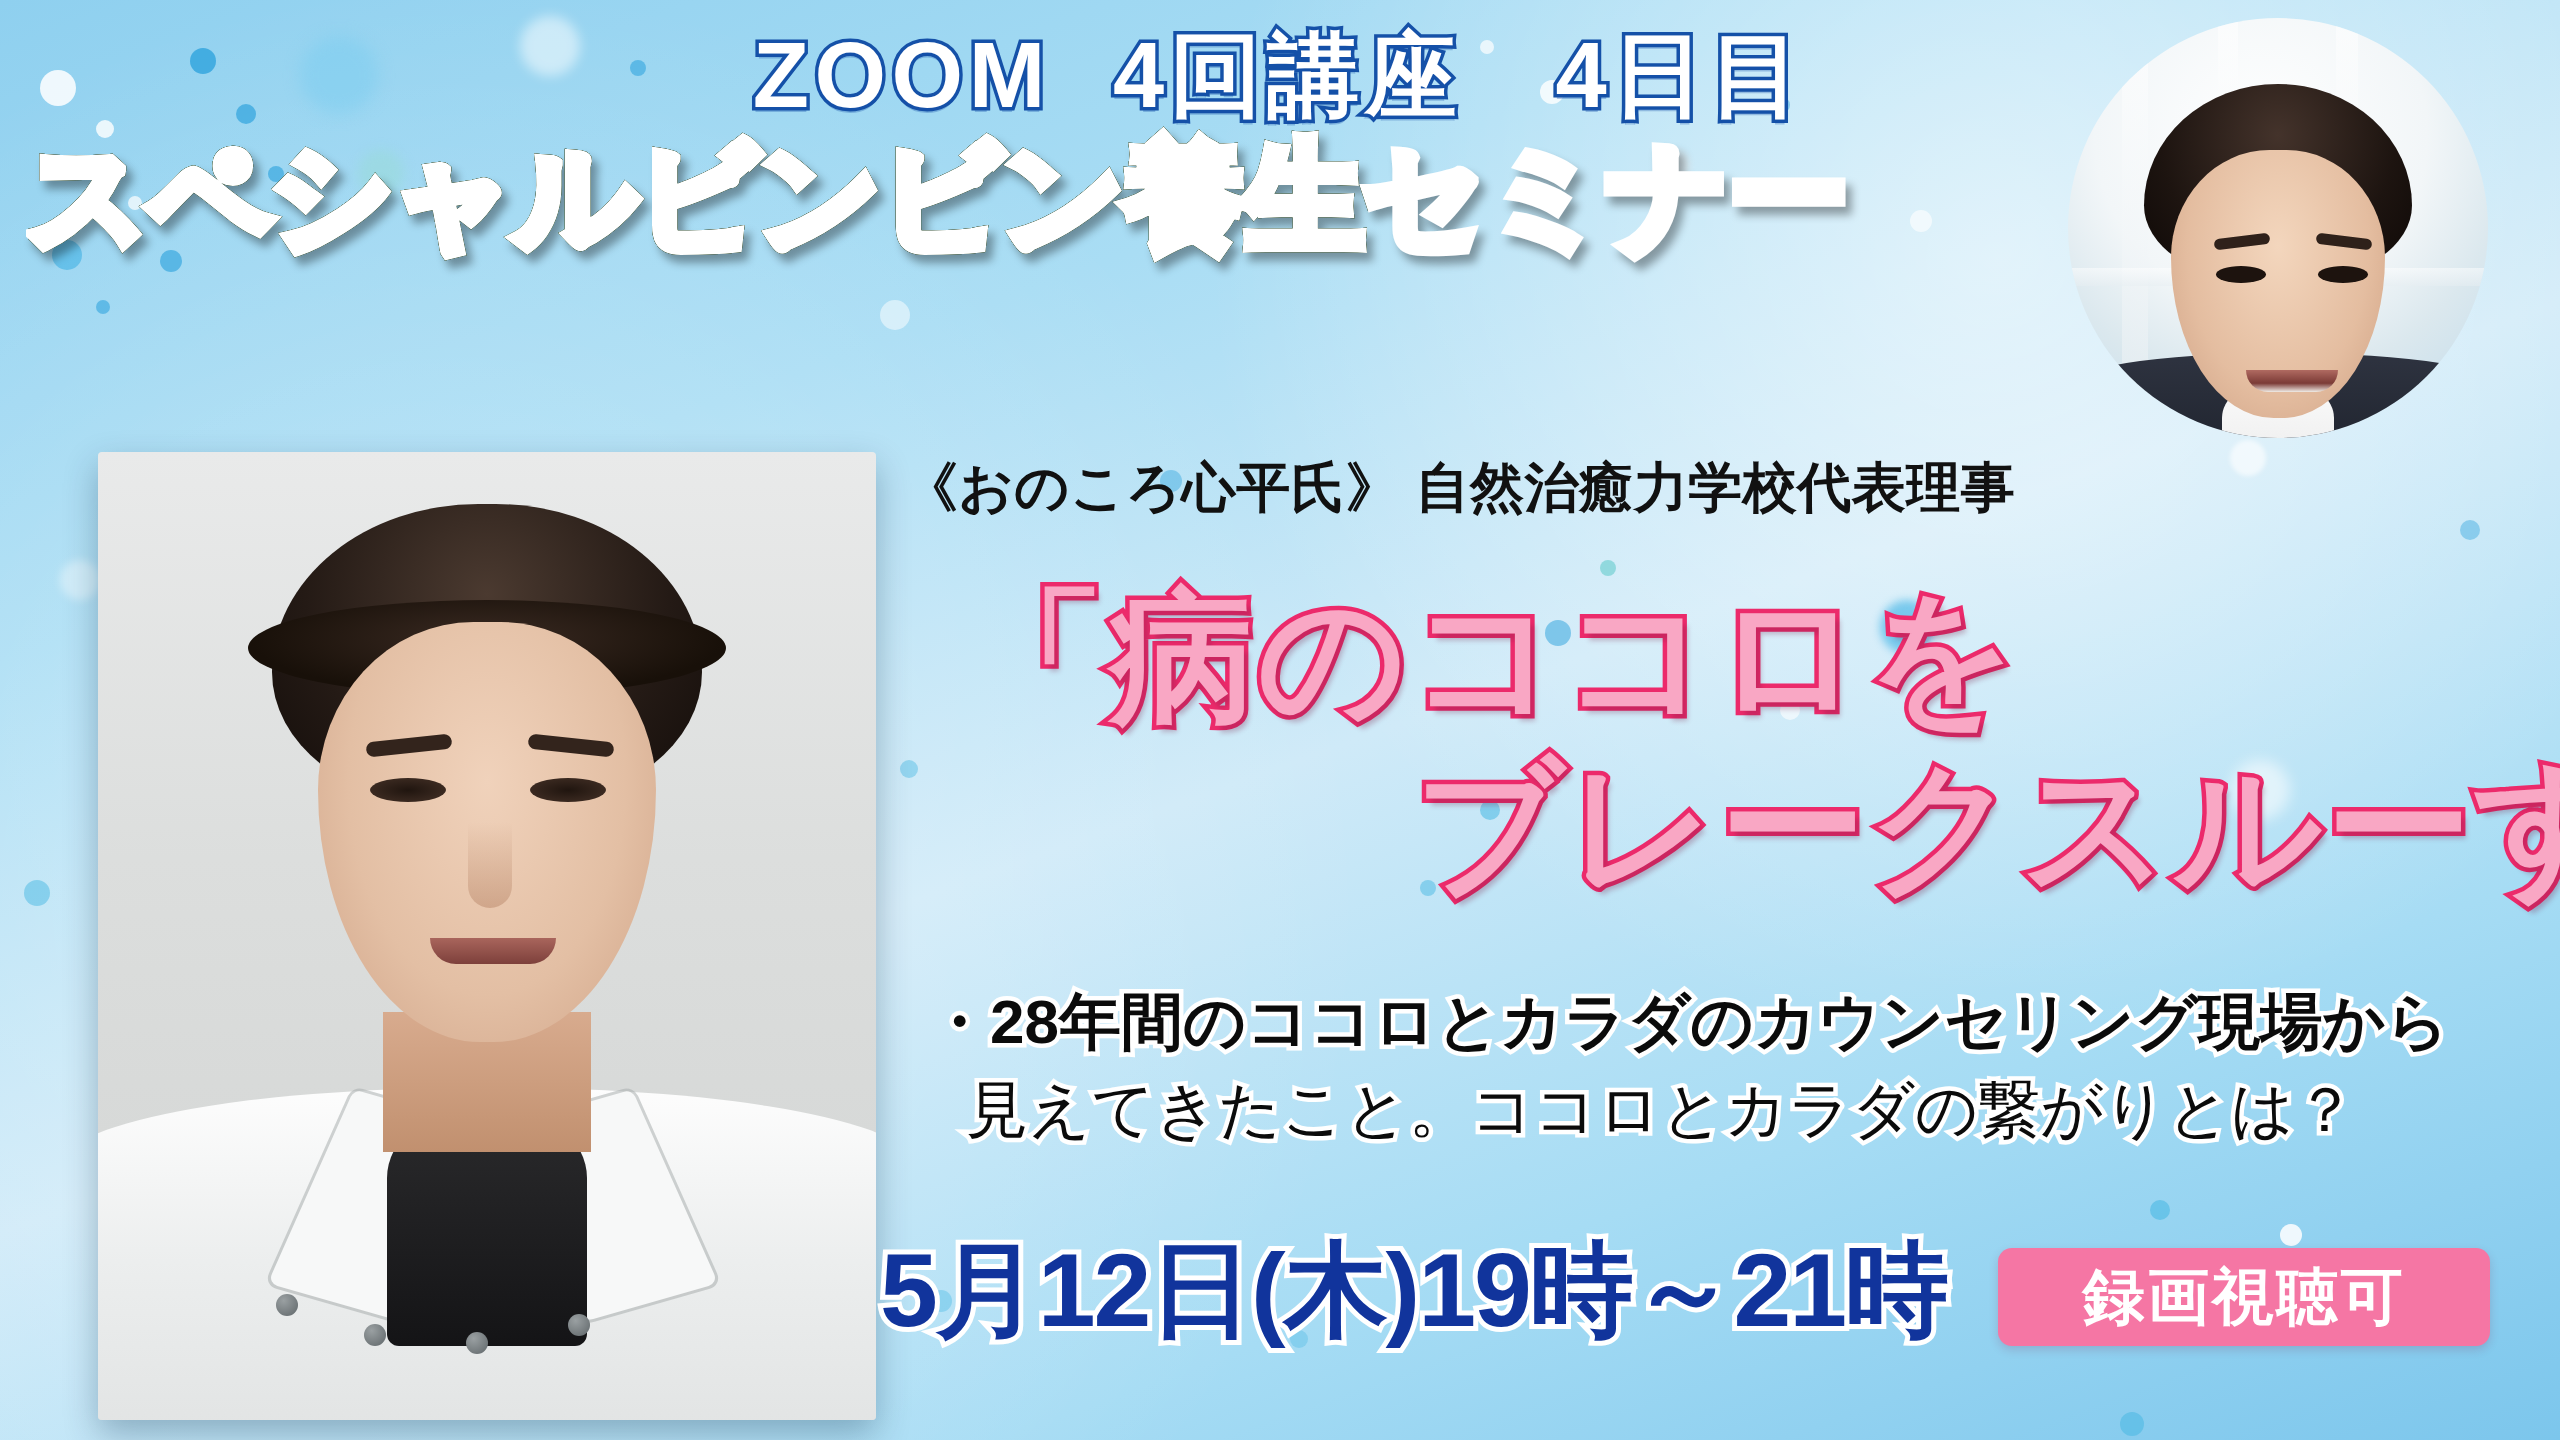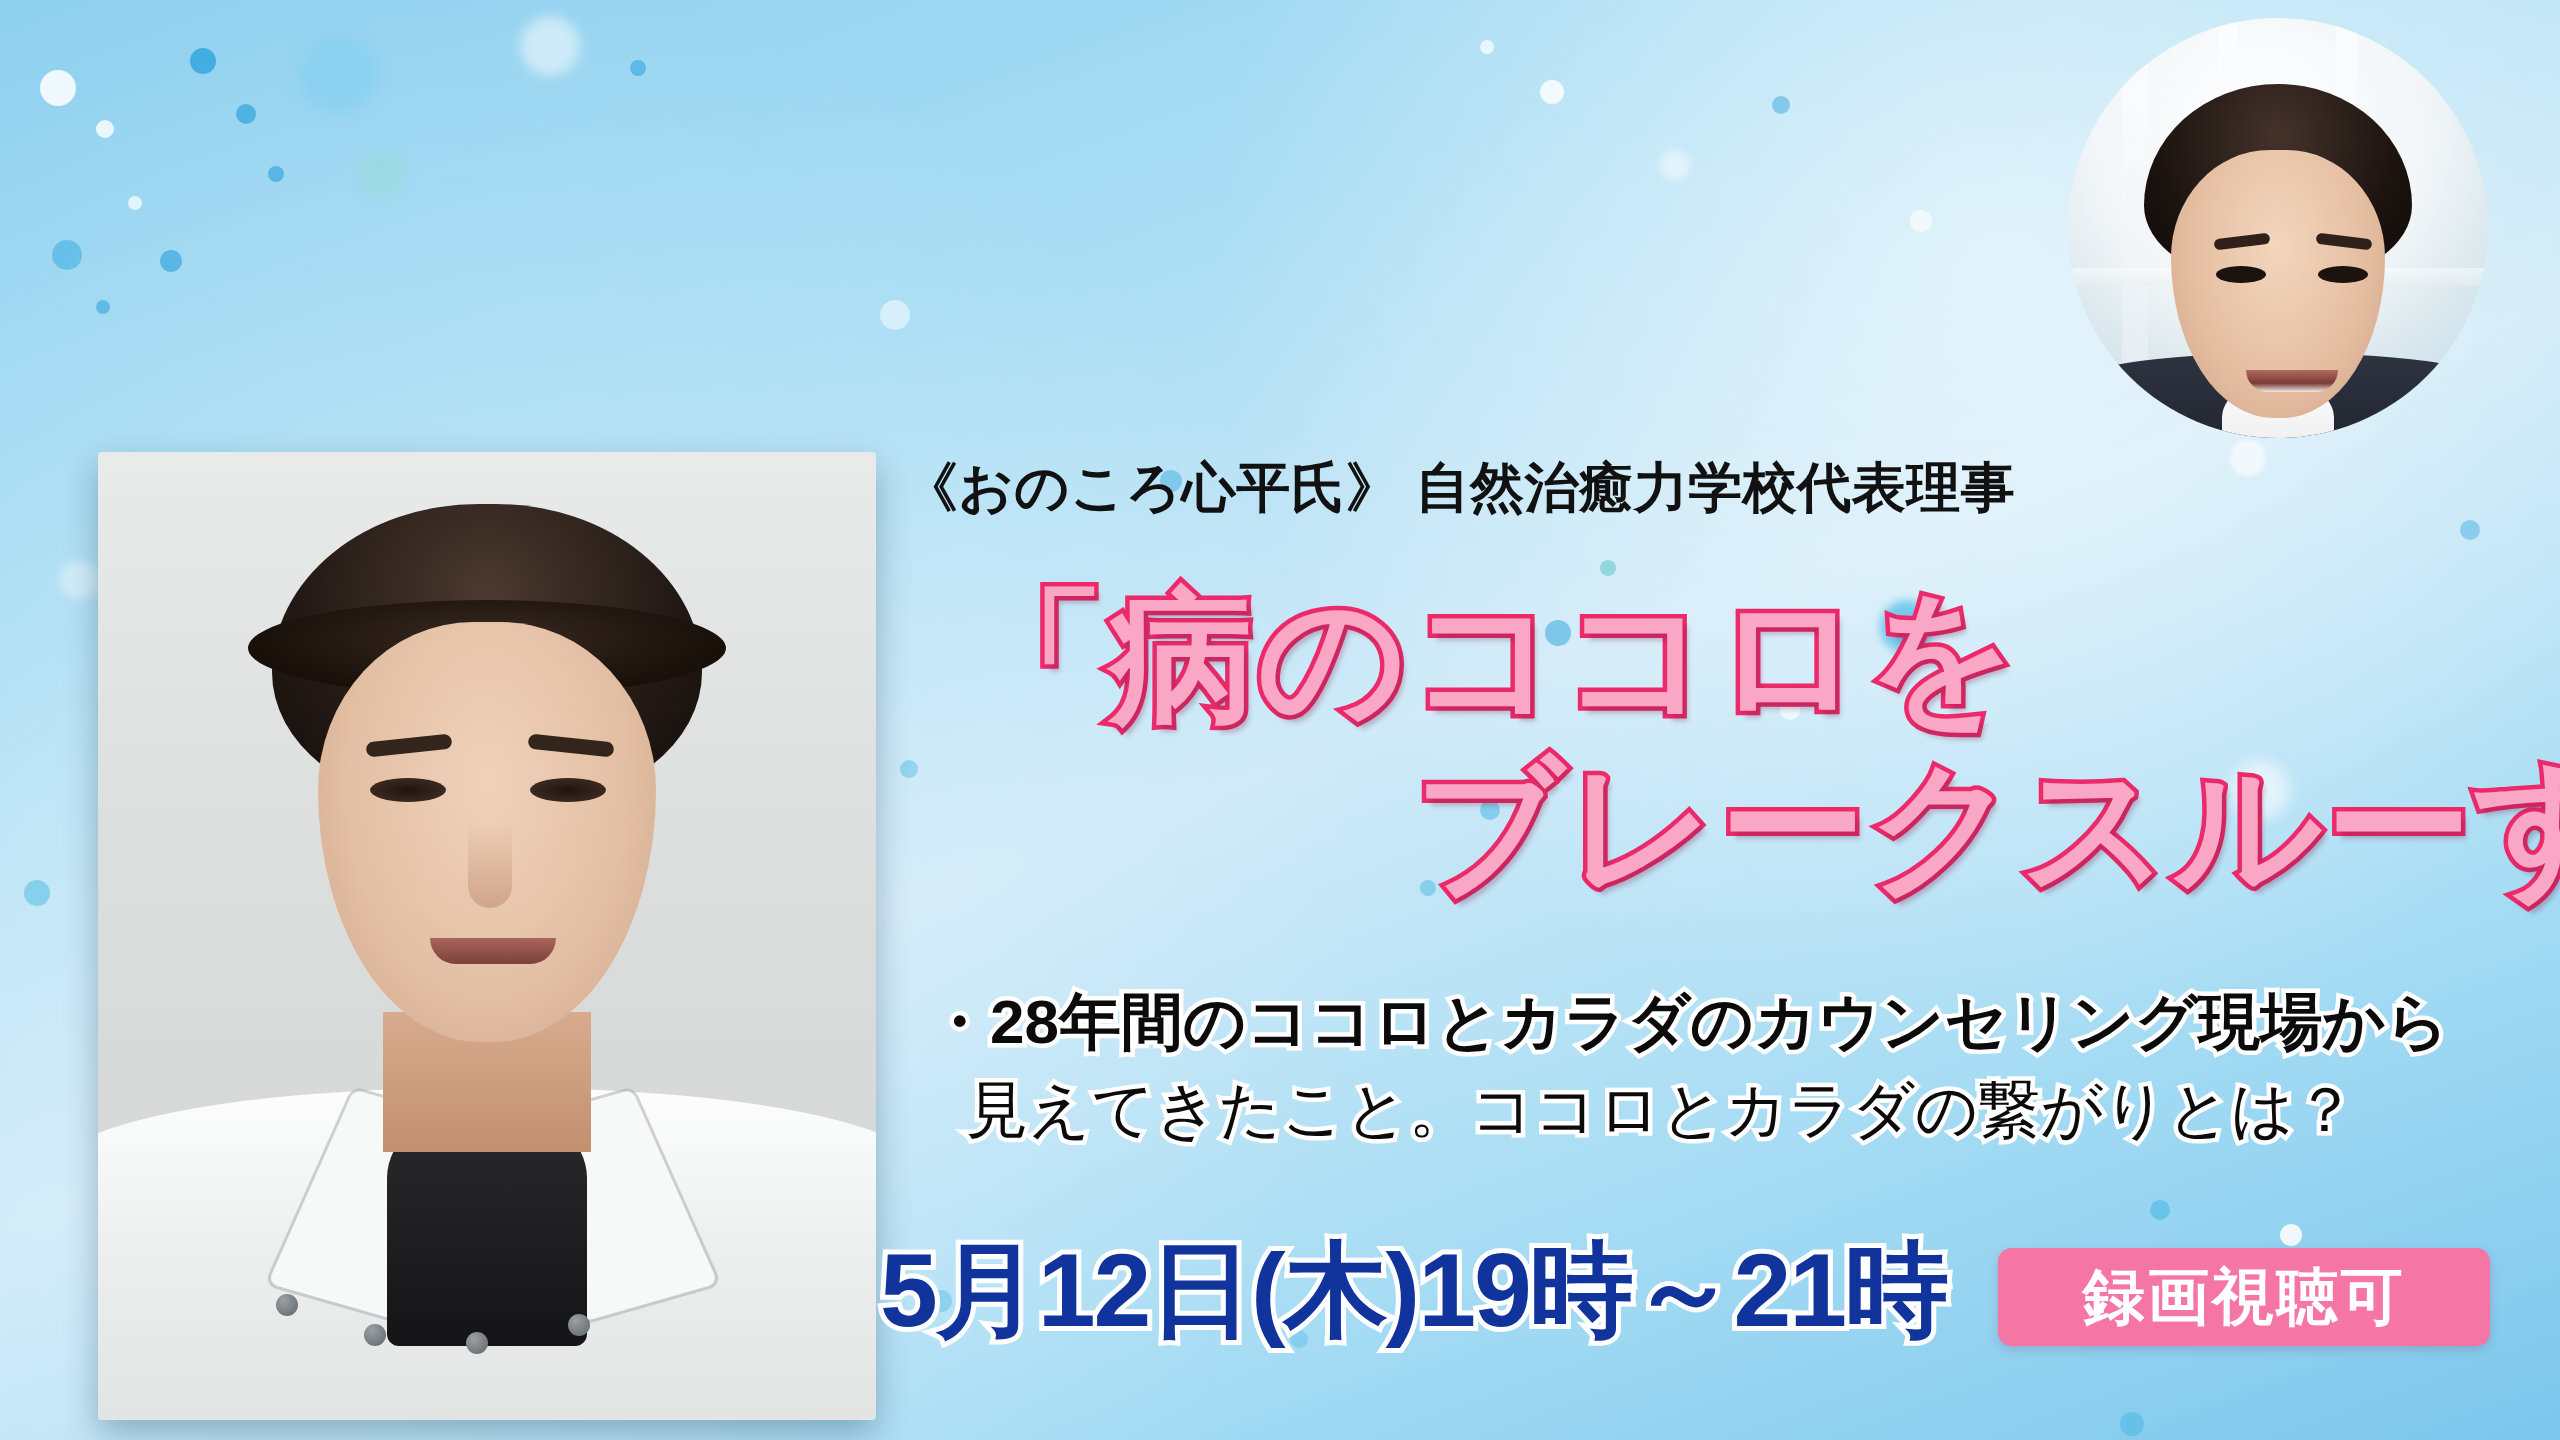--- a/index.html
+++ b/index.html
@@ -224,21 +224,23 @@
     <div class="bokeh" style="left:1290px;top:1330px;width:18px;height:18px;background:rgba(60,180,225,.3);"></div>
     <div class="bokeh" style="left:2150px;top:1200px;width:20px;height:20px;background:rgba(60,180,225,.5);"></div>
     <div class="bokeh" style="left:2280px;top:1224px;width:22px;height:22px;background:rgba(255,255,255,.85);"></div>
     <div class="bokeh" style="left:2120px;top:1412px;width:24px;height:24px;background:rgba(60,180,225,.45);"></div>
     <div class="bokeh" style="left:60px;top:560px;width:40px;height:40px;background:rgba(255,255,255,.4);filter:blur(4px);"></div>
     <div class="bokeh" style="left:24px;top:880px;width:26px;height:26px;background:rgba(60,180,225,.45);"></div>
     <div class="bokeh" style="left:900px;top:760px;width:18px;height:18px;background:rgba(60,180,225,.4);"></div>
     <div class="bokeh" style="left:880px;top:300px;width:30px;height:30px;background:rgba(255,255,255,.5);"></div>
   </div>
 
-
+  <div class="zoom-line">ZOOM  4回講座   4日目</div>
+
+  <div class="main-title">スペシャルビンビン養生セミナー</div>
 
   <div class="portrait-circle">
     <div class="pc-win" style="left:54px;top:0;width:26px;height:420px;opacity:.65;"></div>
     <div class="pc-win" style="left:150px;top:0;width:20px;height:420px;opacity:.55;"></div>
     <div class="pc-win" style="left:268px;top:0;width:22px;height:420px;opacity:.55;"></div>
     <div class="pc-win" style="left:0;top:250px;width:420px;height:18px;opacity:.5;"></div>
     <div class="pc-suit"></div>
     <div class="pc-tee"></div>
     <div class="pc-hair"></div>
     <div class="pc-face"></div>

